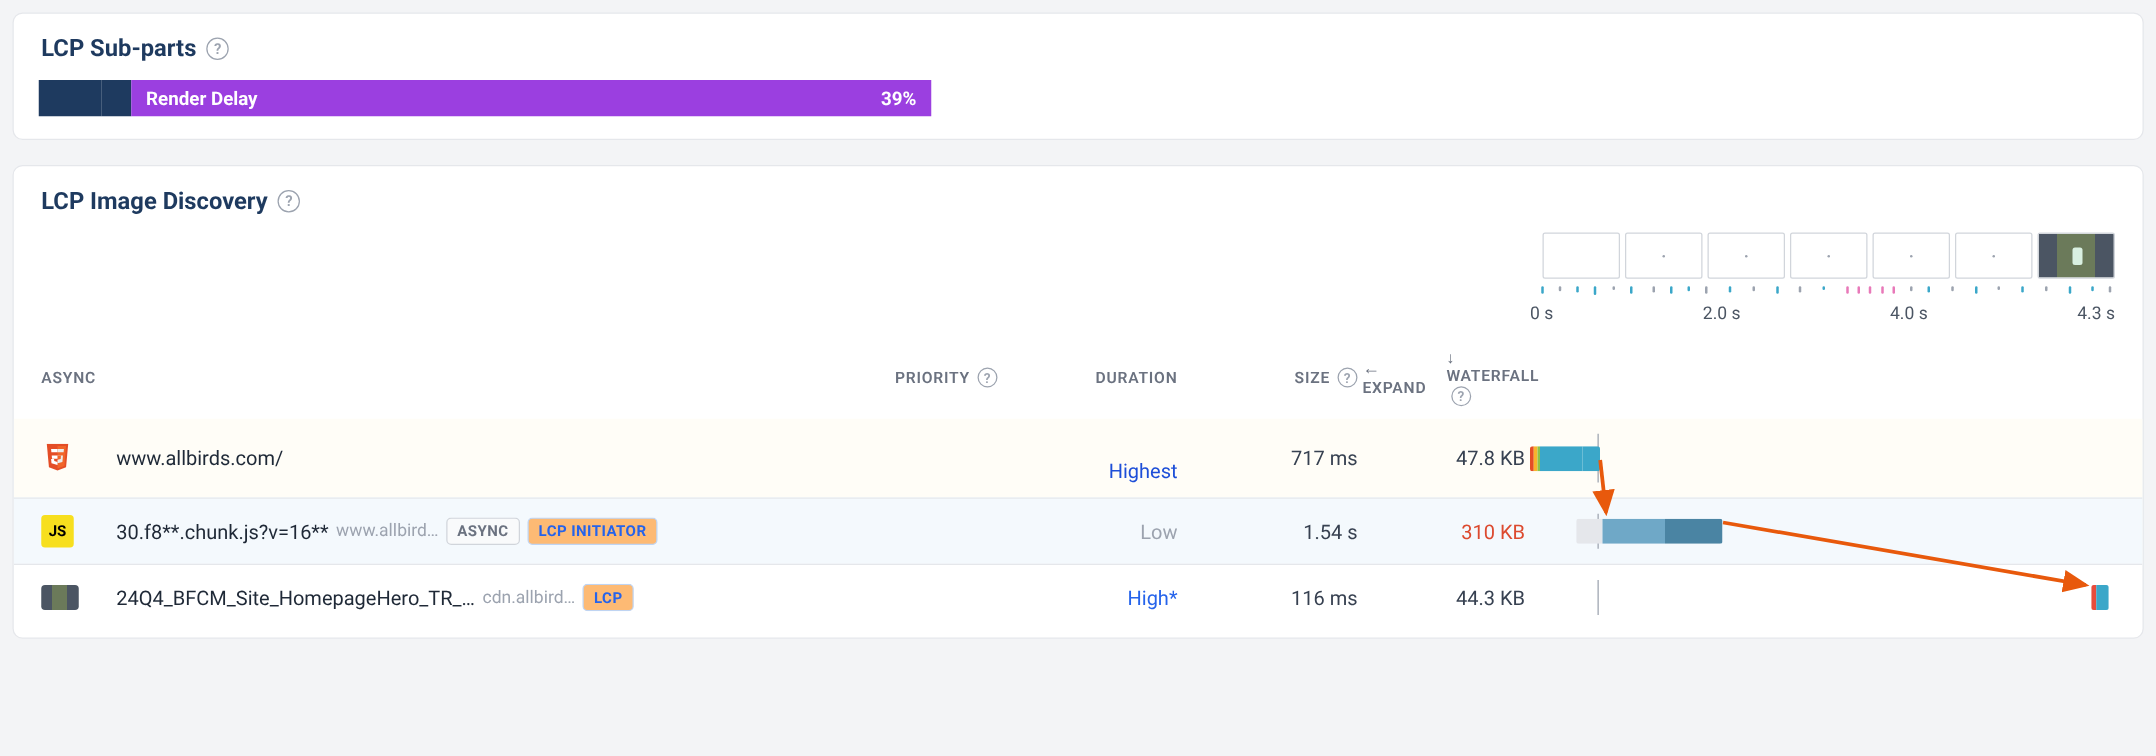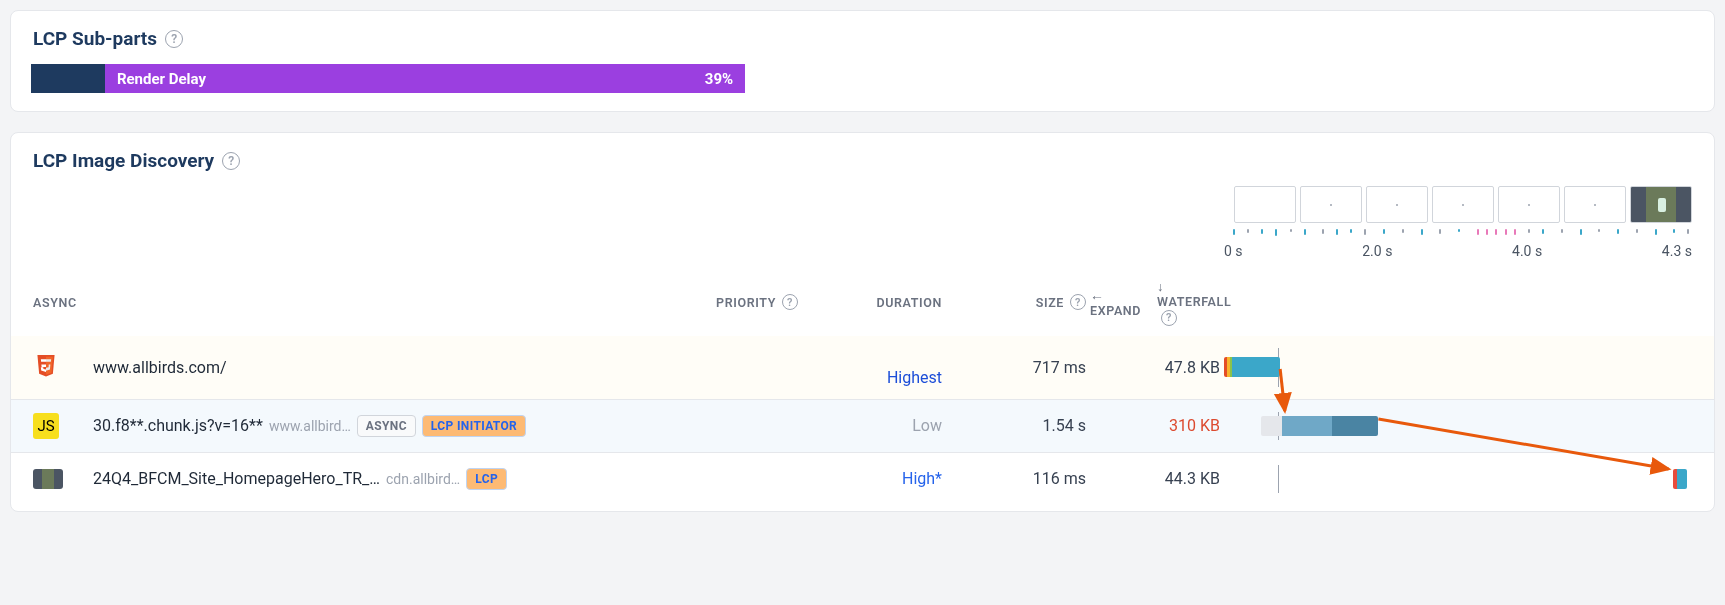--- a/index.html
+++ b/index.html
@@ -140,21 +140,21 @@
     font-size: 16px;
   }
   .row-alt1 { background: #fffdf7; margin: 0 -22px; padding: 12px 22px; }
   .row-alt2 { background: #f4f9fd; margin: 0 -22px; padding: 12px 22px; border-top:1px solid #e5e7eb; border-bottom:1px solid #e5e7eb;}
   .cell { display: flex; align-items: center; }
   .cell.right { justify-content: flex-end; }
   .type-icon {
     width: 26px; height: 26px;
     border-radius: 3px;
     display: flex; align-items: center; justify-content: center;
-    font-size: 15px; font-weight: 400;
+    font-size: 12px; font-weight: 700;
   }
   .url-main { color: #1f2937; }
   .url-sub { color: #9ca3af; font-size: 14px; margin-left: 6px; }
   .badge {
     display: inline-flex; align-items: center;
     border: 1px solid #d1d5db;
     border-radius: 4px;
     font-size: 12px;
     font-weight: 700;
     letter-spacing: 0.03em;

